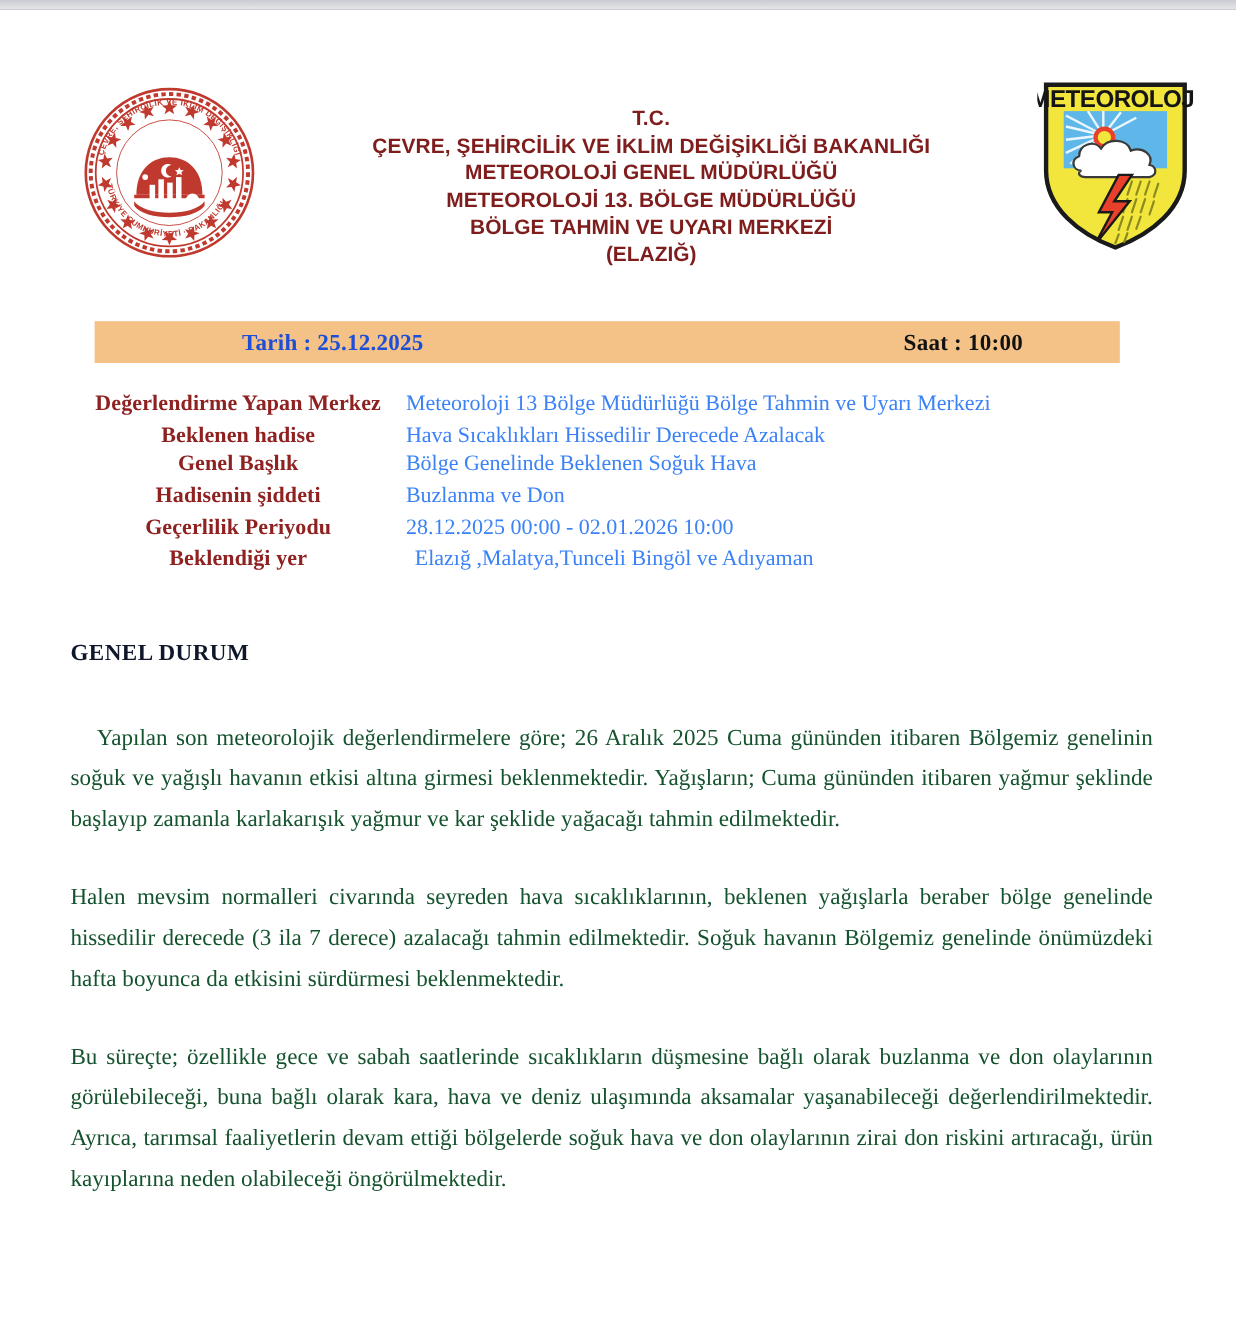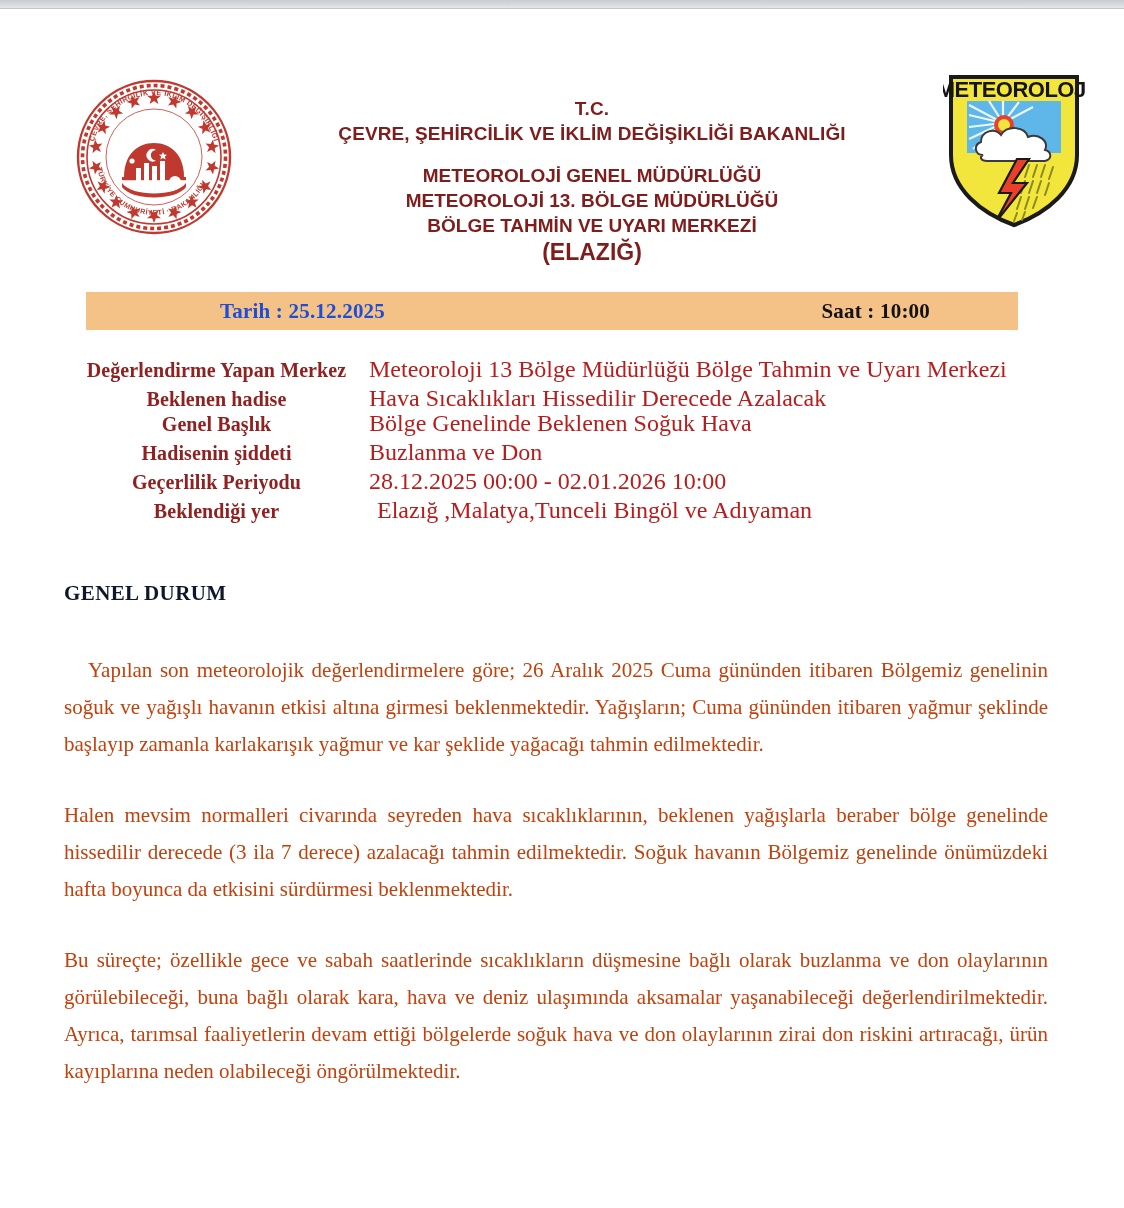--- a/index.html
+++ b/index.html
@@ -56,24 +56,24 @@
     top: 36px;
     width: 660px;
     text-align: center;
     color: #7f1d1d;
     font-family: "Liberation Sans", "DejaVu Sans", sans-serif;
     font-weight: bold;
     line-height: 1.30;
   }
   .header-text .ln1 { font-size: 19px; letter-spacing: .2px; }
   .header-text .ln2 { font-size: 19px; letter-spacing: .1px; }
-  .header-text .ln3 { font-size: 19px; margin-top: 18px; }
+  .header-text .ln3 { font-size: 19px; }
   .header-text .ln4 { font-size: 19px; }
   .header-text .ln5 { font-size: 19px; }
-  .header-text .ln6 { font-size: 23px; }
+  .header-text .ln6 { font-size: 19px; }
 
   
   .date-bar {
     position: absolute;
     left: 86px;
     top: 283px;
     width: 932px;
     height: 38px;
     background: #f4c287;
     display: flex;
@@ -113,22 +113,22 @@
   .info-row.tight { height: 25px; }
   .info-label {
     width: 305px;
     flex: 0 0 305px;
     color: #8f2121;
     font-weight: bold;
     font-size: 20px;
     letter-spacing: .1px;
   }
   .info-value {
-    color: #b91c1c;
-    font-size: 24px;
+    color: #3b82f6;
+    font-size: 20px;
     white-space: nowrap;
   }
   .info-value.indent { padding-left: 8px; }
 
   
   .section-title {
     position: absolute;
     left: 64px;
     top: 572px;
     color: #0f172a;
@@ -139,21 +139,21 @@
   .body-copy {
     position: absolute;
     left: 64px;
     top: 643px;
     width: 984px;
   }
   .body-copy p {
     margin: 0 0 34px 0;
     font-size: 21px;
     line-height: 1.76;
-    color: #c2410c;
+    color: #14532d;
     text-align: justify;
     text-justify: inter-word;
   }
   .body-copy p.first { text-indent: 24px; }
   .body-copy p:last-child { margin-bottom: 0; }
 </style>
 </head>
 <body>
 
 <div class="viewer-topbar"></div>

